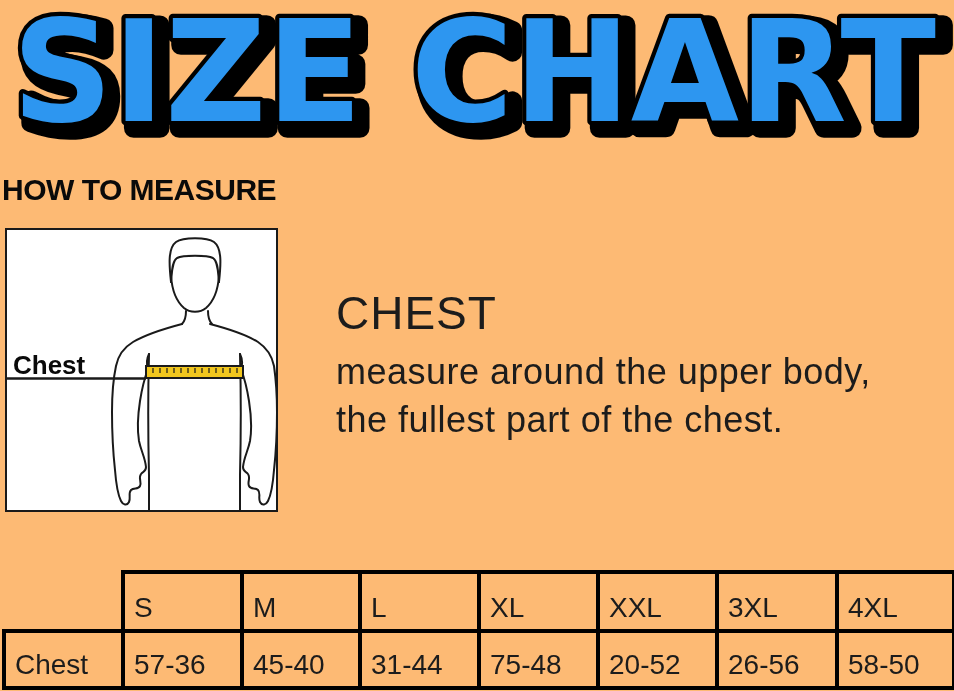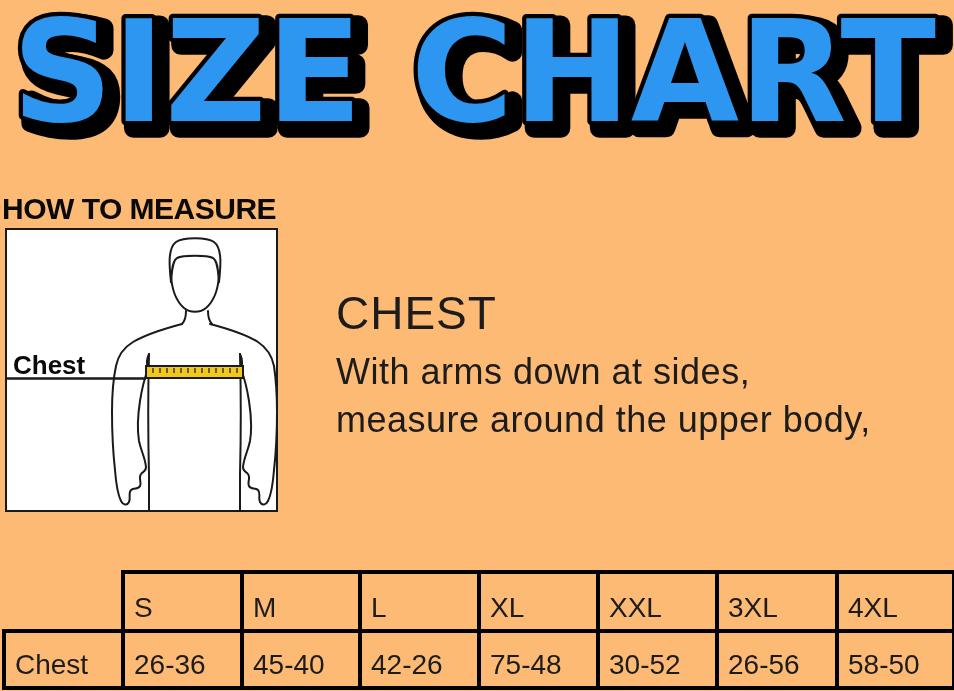--- a/index.html
+++ b/index.html
@@ -13,21 +13,21 @@
     fill:#000; stroke:#000; stroke-width:16px; stroke-linejoin:round;
   }
   .title-front {
     font-family:"DejaVu Sans", sans-serif; font-weight:bold; font-size:116px;
     fill:#2D96F0; stroke:#000; stroke-width:7px; stroke-linejoin:round;
     paint-order: stroke fill;
   }
 
   
   .htm-heading {
-    position:absolute; left:2px; top:192px; margin:0;
+    position:absolute; left:2px; top:173px; margin:0;
     font-size:30px; font-weight:bold; letter-spacing:-0.5px; color:#0a0a0a;
   }
 
   
   .diagram-box {
     position:absolute; left:5px; top:228px; width:269px; height:280px;
     border:2px solid #1a1a1a; background:#fff;
   }
   .diagram-chest-label {
     font-family:"Liberation Sans", sans-serif; font-weight:bold; font-size:26px; fill:#0a0a0a;
@@ -93,22 +93,22 @@
         <path stroke="#1a1a1a" stroke-width="1.2" d="M146,138 L146,143 M153,138 L153,143 M160,138 L160,143 M167,138 L167,143 M174,138 L174,143 M181,138 L181,143 M188,138 L188,143 M195,138 L195,143 M202,138 L202,143 M209,138 L209,143 M216,138 L216,143 M223,138 L223,143 M230,138 L230,143"></path>
       </g>
 
       <line x1="0" y1="148.5" x2="139" y2="148.5" stroke="#1a1a1a" stroke-width="2.4"></line>
       <text class="diagram-chest-label" x="6" y="144">Chest</text>
     </svg>
   </div>
 
   <div class="instr">
     <h3 class="instr-heading">CHEST</h3>
-    <div class="instr-line">With arms down at sides,</div>
     <div class="instr-line">measure around the upper body,</div>
+    <div class="instr-line">the fullest part of the chest.</div>
   </div>
 
   <div class="size-table-wrap">
     <table class="size-table">
       <colgroup>
         <col style="width:119px">
           <col style="width:119px">
           <col style="width:118px">
         <col style="width:119px">
           <col style="width:119px">
@@ -122,25 +122,25 @@
         <td>S</td>
         <td>M</td>
         <td>L</td>
         <td>XL</td>
         <td>XXL</td>
         <td>3XL</td>
         <td>4XL</td>
       </tr>
       <tr class="val-row">
         <td>Chest</td>
-        <td>26-36</td>
+        <td>57-36</td>
         <td>45-40</td>
-        <td>42-26</td>
+        <td>31-44</td>
         <td>75-48</td>
-        <td>30-52</td>
+        <td>20-52</td>
         <td>26-56</td>
         <td>58-50</td>
       </tr>
     </tbody>
       </table>
   </div>
 
 </div>
 
 </body></html>

